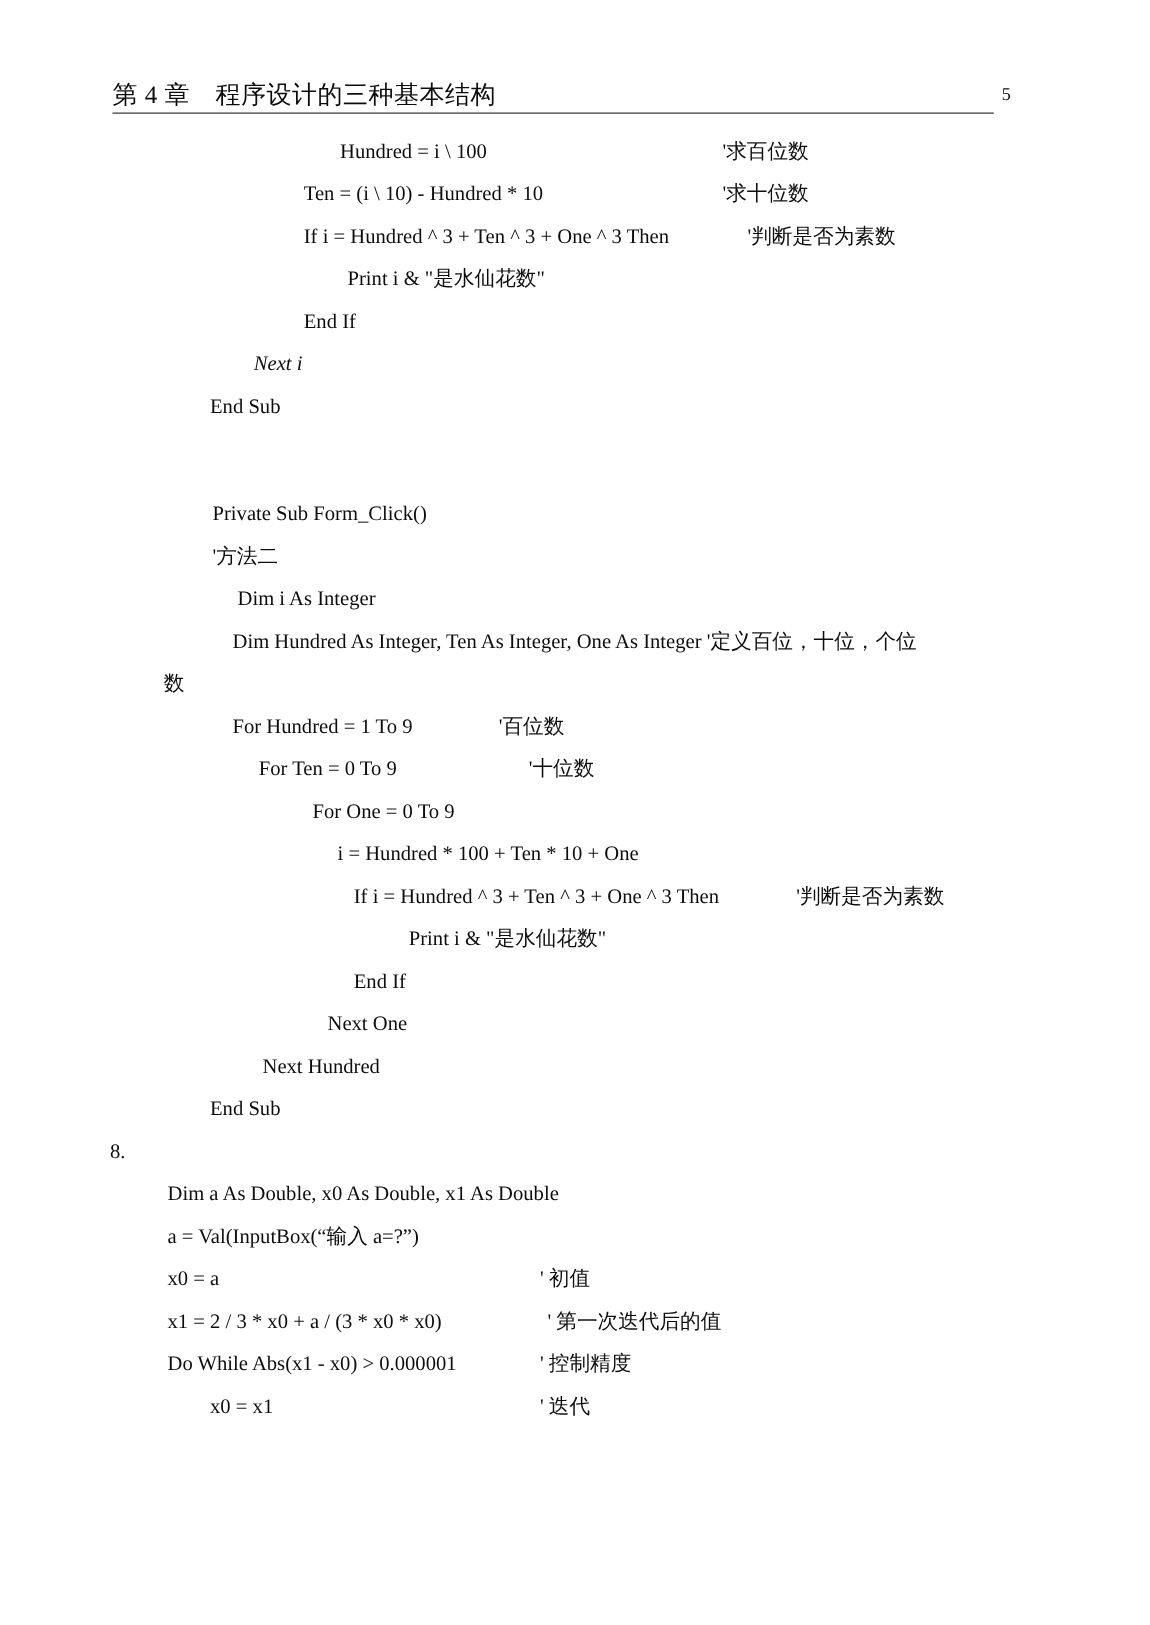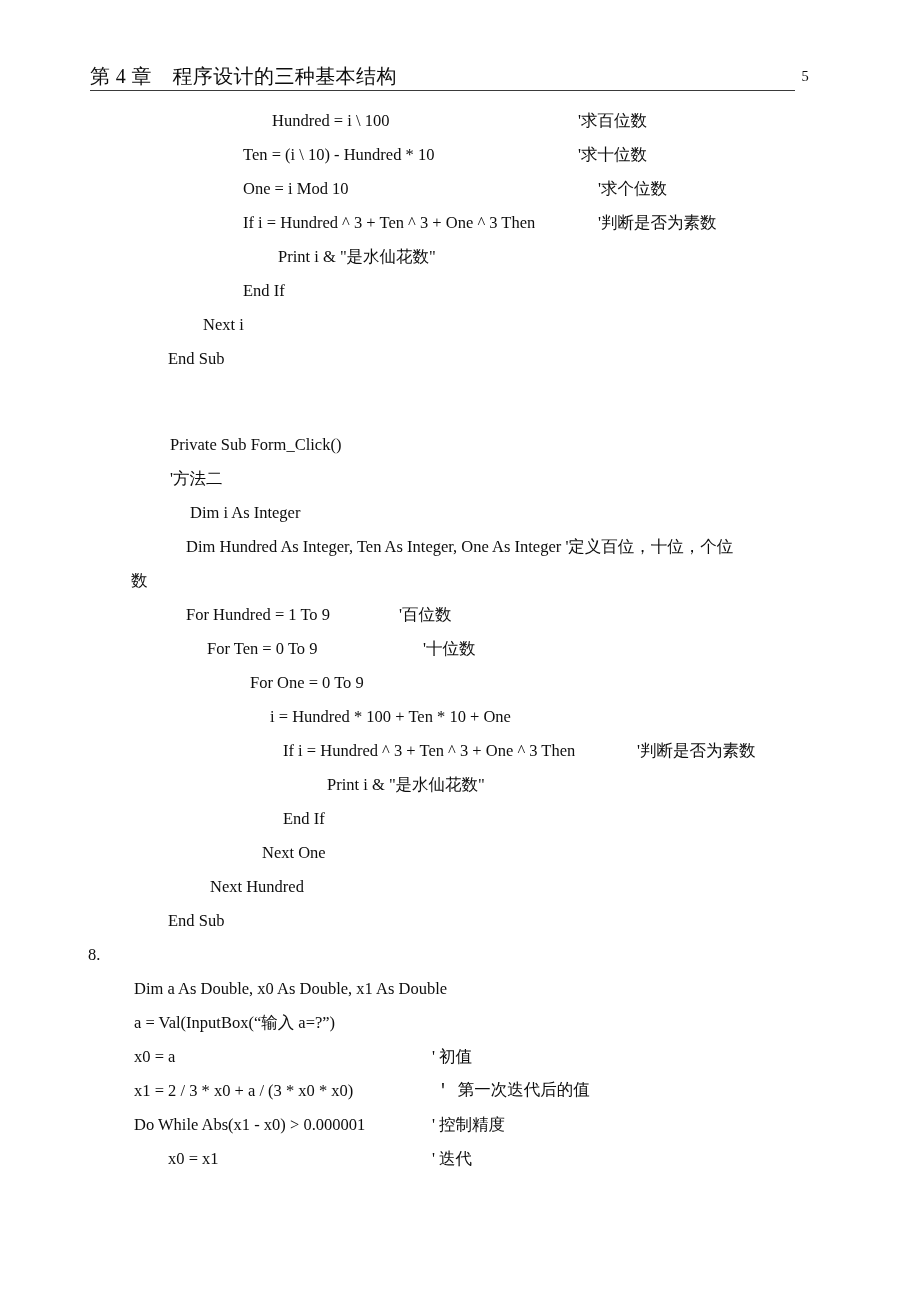--- a/index.html
+++ b/index.html
@@ -113,25 +113,24 @@
     <div class="header-title">第 4 章　程序设计的三种基本结构</div>
     <div class="header-pageno">5</div>
     <div class="header-rule"></div>
   </div>
 
   <div class="code">
 
     <div id="blk1">
         <div class="line"><span class="txt" style="left: 252px; margin-left: 20px;">Hundred = i \ 100</span><span class="cmt" style="left: 578px;">'求百位数</span></div>
         <div class="line"><span class="txt" style="left: 243px;">Ten = (i \ 10) - Hundred * 10</span><span class="cmt" style="left: 578px;">'求十位数</span></div>
-        <div class="line"><span class="txt" style="left: 243px;">One = i Mod 10</span><span class="cmt" style="left: 598px;">'求个位数</span></div>
         <div class="line"><span class="txt" style="left: 243px;">If i = Hundred ^ 3 + Ten ^ 3 + One ^ 3 Then</span><span class="cmt" style="left: 598px;">'判断是否为素数</span></div>
         <div class="line"><span class="txt" style="left: 278px;">Print i &amp; "是水仙花数"</span></div>
         <div class="line"><span class="txt" style="left: 243px;">End If</span></div>
-        <div class="line"><span class="txt" style="left: 203px;">Next i</span></div>
+        <div class="line"><span class="txt" style="left: 203px; font-style: italic;">Next i</span></div>
         <div class="line"><span class="txt" style="left: 168px;">End Sub</span></div>
       </div>
 
     <div class="blank"></div>
     <div class="half"></div>
 
     <div id="blk2a">
         <div class="line"><span class="txt" style="left: 170px;">Private Sub Form_Click()</span></div>
         <div class="line"><span class="txt" style="left: 170px;">'方法二</span></div>
         <div class="line"><span class="txt" style="left: 190px;">Dim i As Integer</span></div>
@@ -158,19 +157,19 @@
       </div>
 
     <div class="line">
       <span class="itemno">8.</span>
     </div>
 
     <div id="blk3">
         <div class="line"><span class="txt" style="left: 134px;">Dim a As Double, x0 As Double, x1 As Double</span></div>
         <div class="line"><span class="txt" style="left: 134px;">a = Val(InputBox(“输入 a=?”)</span></div>
         <div class="line"><span class="txt" style="left: 134px;">x0 = a</span><span class="cmt" style="left: 432px;">' 初值</span></div>
-        <div class="line"><span class="txt" style="left: 134px;">x1 = 2 / 3 * x0 + a / (3 * x0 * x0)</span><span class="cmt" style="left: 438px; font-family: Liberation Mono, monospace;">' 第一次迭代后的值</span></div>
+        <div class="line"><span class="txt" style="left: 134px;">x1 = 2 / 3 * x0 + a / (3 * x0 * x0)</span><span class="cmt" style="left: 438px;">' 第一次迭代后的值</span></div>
         <div class="line"><span class="txt" style="left: 134px;">Do While Abs(x1 - x0) &gt; 0.000001</span><span class="cmt" style="left: 432px;">' 控制精度</span></div>
         <div class="line"><span class="txt" style="left: 168px;">x0 = x1</span><span class="cmt" style="left: 432px;">' 迭代</span></div>
       </div>
 
   </div>
 </div>
 
 </body></html>

